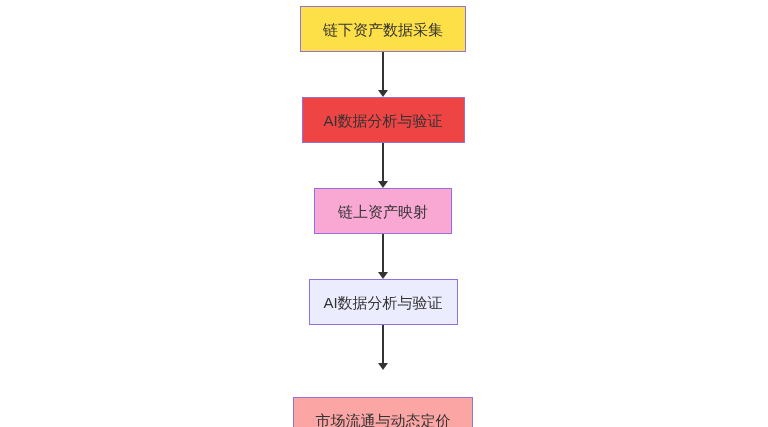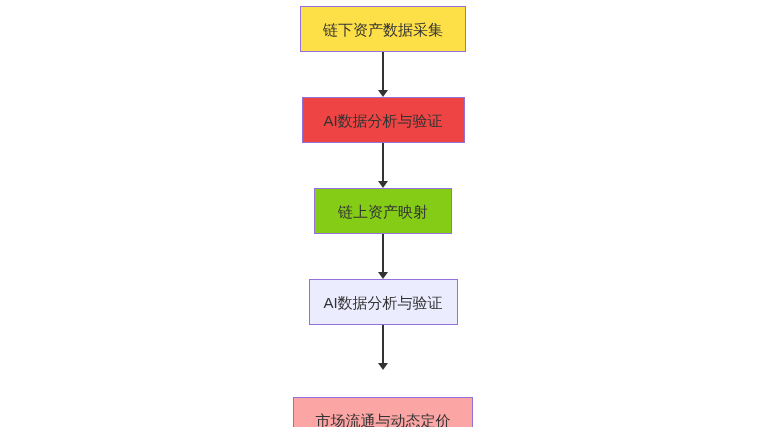--- a/index.html
+++ b/index.html
@@ -71,21 +71,21 @@
         <div class="edge-line" style="background: rgb(51, 51, 51);"></div>
         <div class="edge-arrowhead" style="border-top-color: rgb(51, 51, 51);"></div>
       </div>
       <div class="flow-node" style="width: 163px; background: #ef4444; border-color: rgb(147, 112, 219);">
         <span class="flow-node-label" style="color: rgb(51, 51, 51);">AI数据分析与验证</span>
       </div>
       <div class="flow-edge">
         <div class="edge-line" style="background: rgb(51, 51, 51);"></div>
         <div class="edge-arrowhead" style="border-top-color: rgb(51, 51, 51);"></div>
       </div>
-      <div class="flow-node" style="width: 138px; background: #84cc16; border-color: rgb(147, 112, 219);">
+      <div class="flow-node" style="width: 138px; background: #f9a8d4; border-color: rgb(147, 112, 219);">
         <span class="flow-node-label" style="color: rgb(51, 51, 51);">链上资产映射</span>
       </div>
       <div class="flow-edge">
         <div class="edge-line" style="background: rgb(51, 51, 51);"></div>
         <div class="edge-arrowhead" style="border-top-color: rgb(51, 51, 51);"></div>
       </div>
       <div class="flow-node" style="width: 149px; background: rgb(236, 236, 255); border-color: rgb(147, 112, 219);">
         <span class="flow-node-label" style="color: rgb(51, 51, 51);">AI数据分析与验证</span>
       </div>
       <div class="flow-edge">

